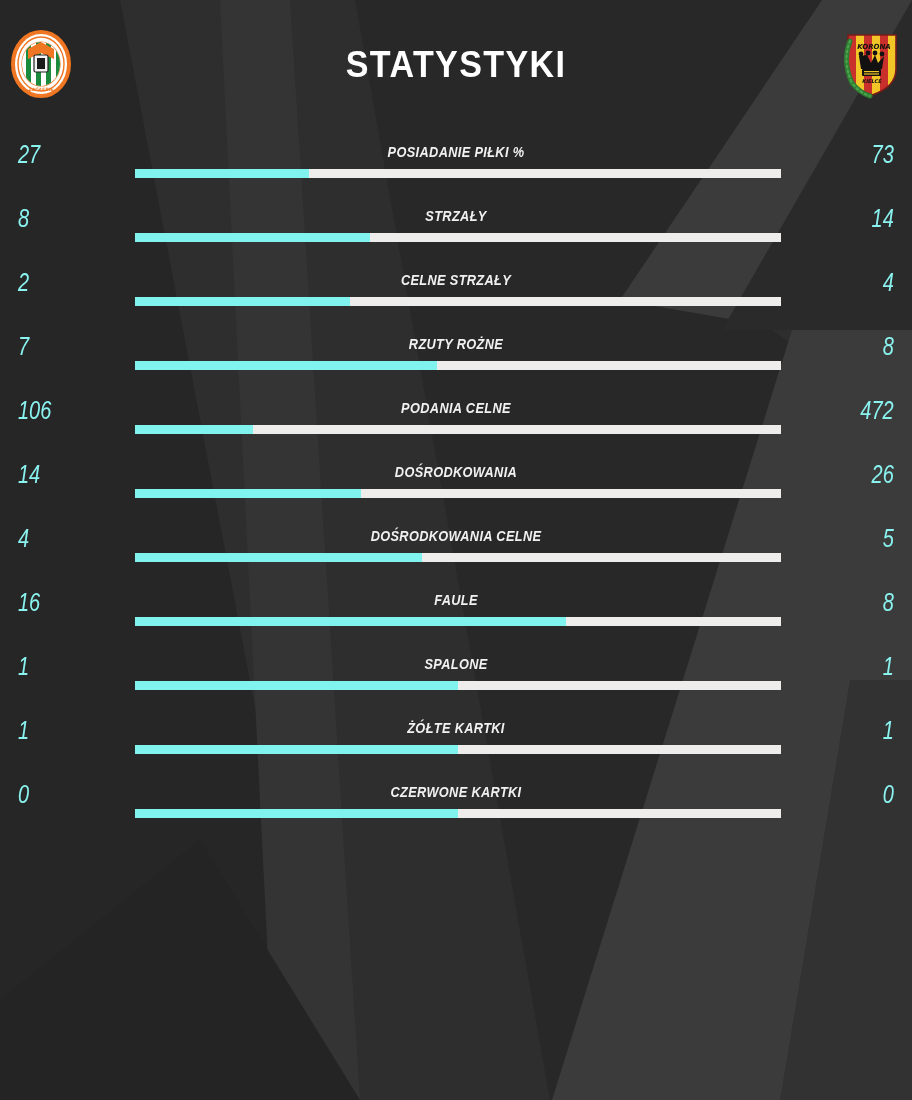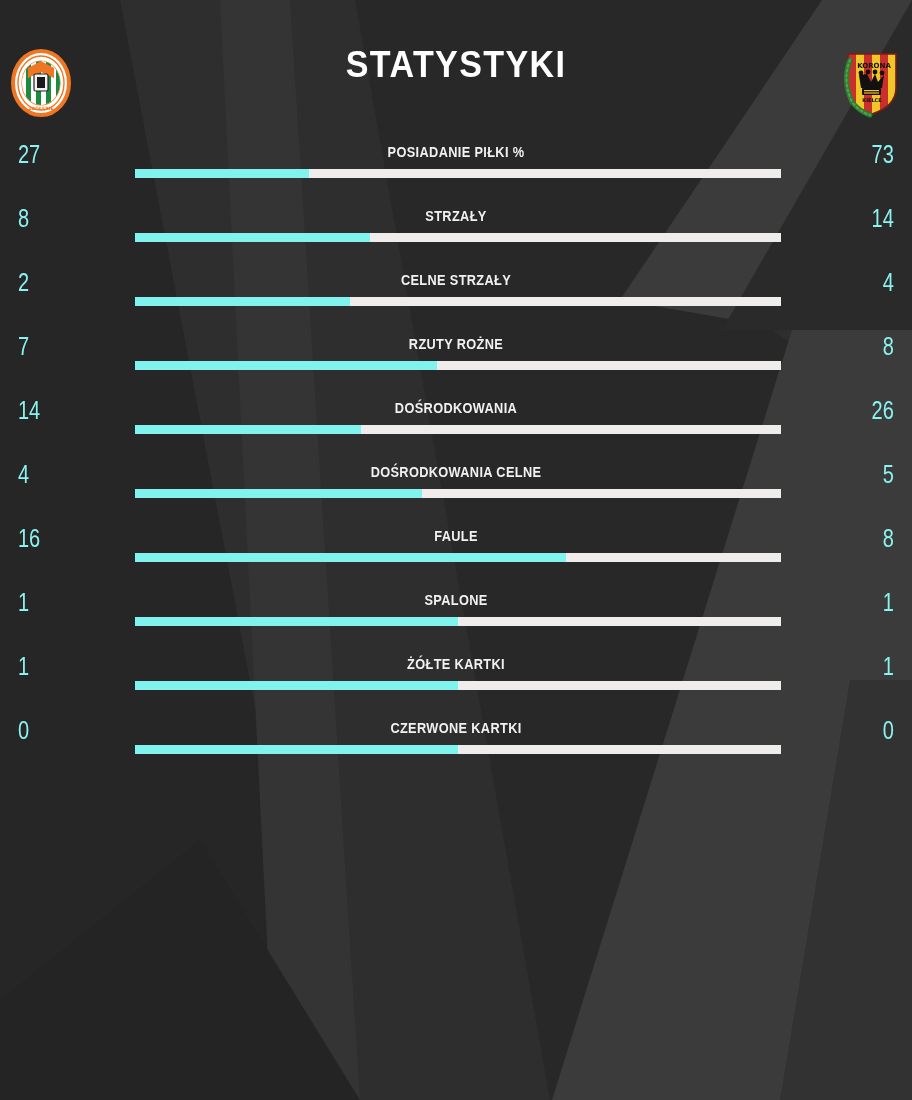--- a/index.html
+++ b/index.html
@@ -36,27 +36,27 @@
       background:#323232;
       clip-path:polygon(90px 420px, 222px 420px, 222px 0, 160px 0);}
 
   
   .header{position:absolute;left:0;top:0;width:912px;height:130px;}
   .page-title{
     position:absolute;left:0;top:44px;width:912px;text-align:center;
     color:#ffffff;font-size:37px;font-weight:bold;letter-spacing:1.5px;
     transform:scaleX(.92);transform-origin:center;
   }
-  .crest{position:absolute;top:48px;width:70px;height:70px;}
+  .crest{position:absolute;top:29px;width:70px;height:70px;font-style:italic;}
   .crest-left{left:6px;}
   .crest-right{right:6px;}
 
   
   .rows{position:absolute;left:0;top:130px;width:912px;}
-  .row{position:relative;height:64px;}
+  .row{position:relative;height:64px;font-style:italic;}
   .stat-label{
     position:absolute;left:0;top:14px;width:912px;text-align:center;
     color:#f1f1f1;font-size:14.5px;font-weight:bold;letter-spacing:.4px;
     transform:scaleX(.88);transform-origin:center;white-space:nowrap;
   }
   .val{
     position:absolute;top:10px;
     color:#8af3ef;font-size:25px;font-weight:normal;letter-spacing:0;
     transform:scaleX(.8);white-space:nowrap;
   }
@@ -168,20 +168,28 @@
       </div>
       <div class="row">
         <div class="val val-home">7</div>
         <div class="stat-label">RZUTY ROŻNE</div>
         <div class="val val-away">8</div>
         <div class="bar">
           <div class="bar-fill" style="width: 46.7%;"></div>
         </div>
       </div>
       <div class="row">
+        <div class="val val-home">106</div>
+        <div class="stat-label">PODANIA CELNE</div>
+        <div class="val val-away">472</div>
+        <div class="bar">
+          <div class="bar-fill" style="width: 18.3%;"></div>
+        </div>
+      </div>
+      <div class="row">
         <div class="val val-home">14</div>
         <div class="stat-label">DOŚRODKOWANIA</div>
         <div class="val val-away">26</div>
         <div class="bar">
           <div class="bar-fill" style="width: 35%;"></div>
         </div>
       </div>
       <div class="row">
         <div class="val val-home">4</div>
         <div class="stat-label">DOŚRODKOWANIA CELNE</div>

